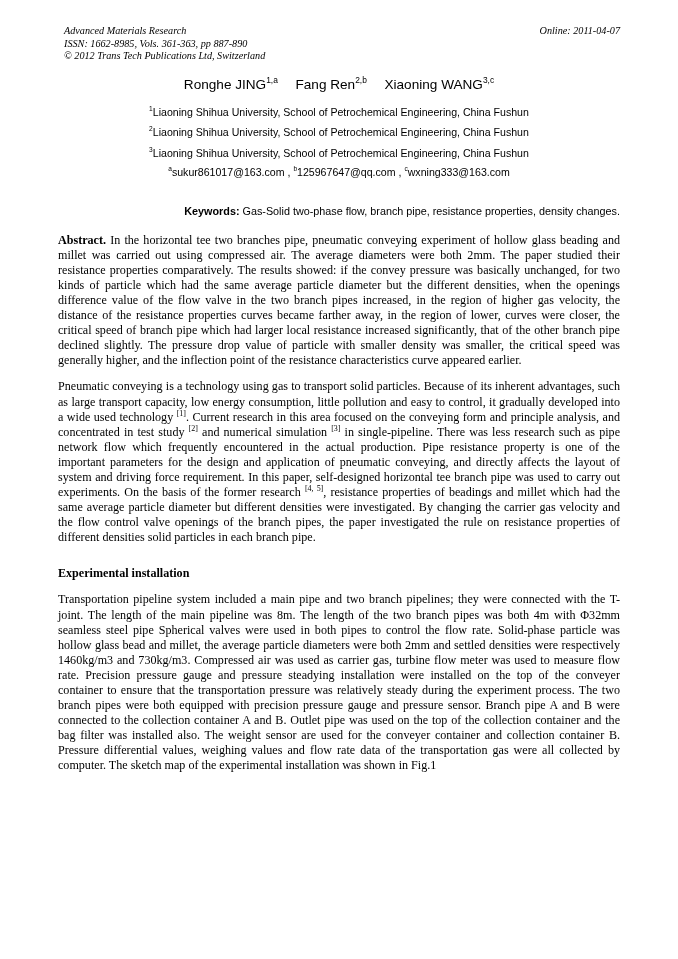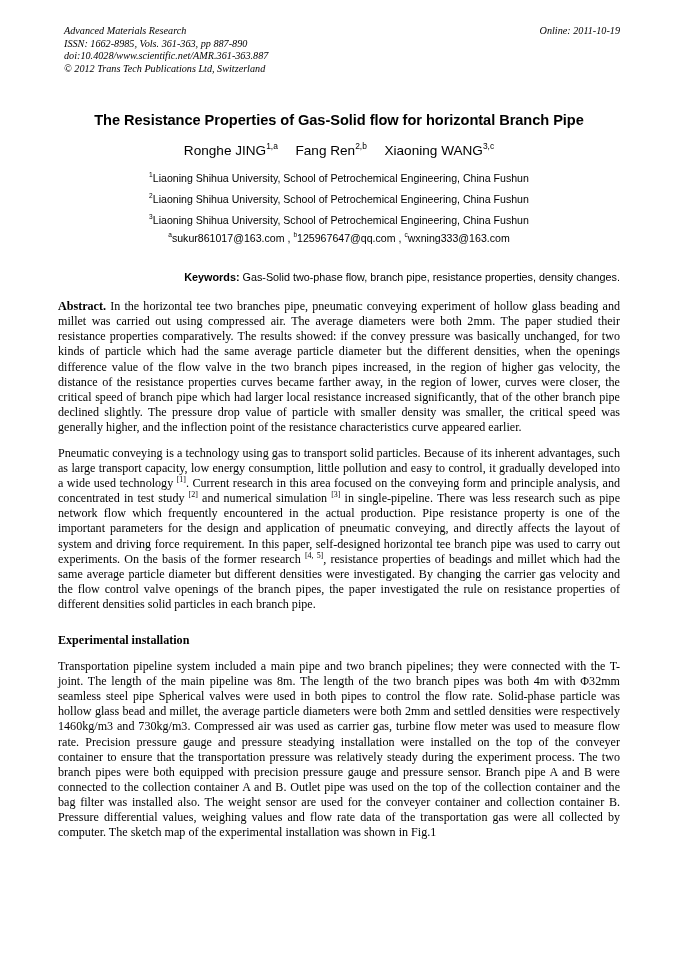--- a/index.html
+++ b/index.html
@@ -127,27 +127,25 @@
 </style>
 </head>
 <body>
 
 <div class="page">
 
   <div class="pub-header">
     <div class="left-block">
       <div class="hdr-line">Advanced Materials Research</div>
       <div class="hdr-line">ISSN: 1662-8985, Vols. 361-363, pp 887-890</div>
-      <div class="hdr-line">doi:10.4028/www.scientific.net/AMR.361-363.887</div>
       <div class="hdr-line">© 2012 Trans Tech Publications Ltd, Switzerland</div>
     </div>
-    <div class="online">Online: 2011-10-19</div>
+    <div class="online">Online: 2011-04-07</div>
   </div>
 
-  <h1 class="title">The Resistance Properties of Gas-Solid flow for horizontal Branch Pipe</h1>
 
   <div class="authors">
     <span class="auth">
       <span>Ronghe JING</span><sup>1,a</sup>
     </span><span class="gap"></span><span class="auth">
       <span>Fang Ren</span><sup>2,b</sup>
     </span><span class="gap"></span><span class="auth">
       <span>Xiaoning WANG</span><sup>3,c</sup>
     </span>
   </div>

